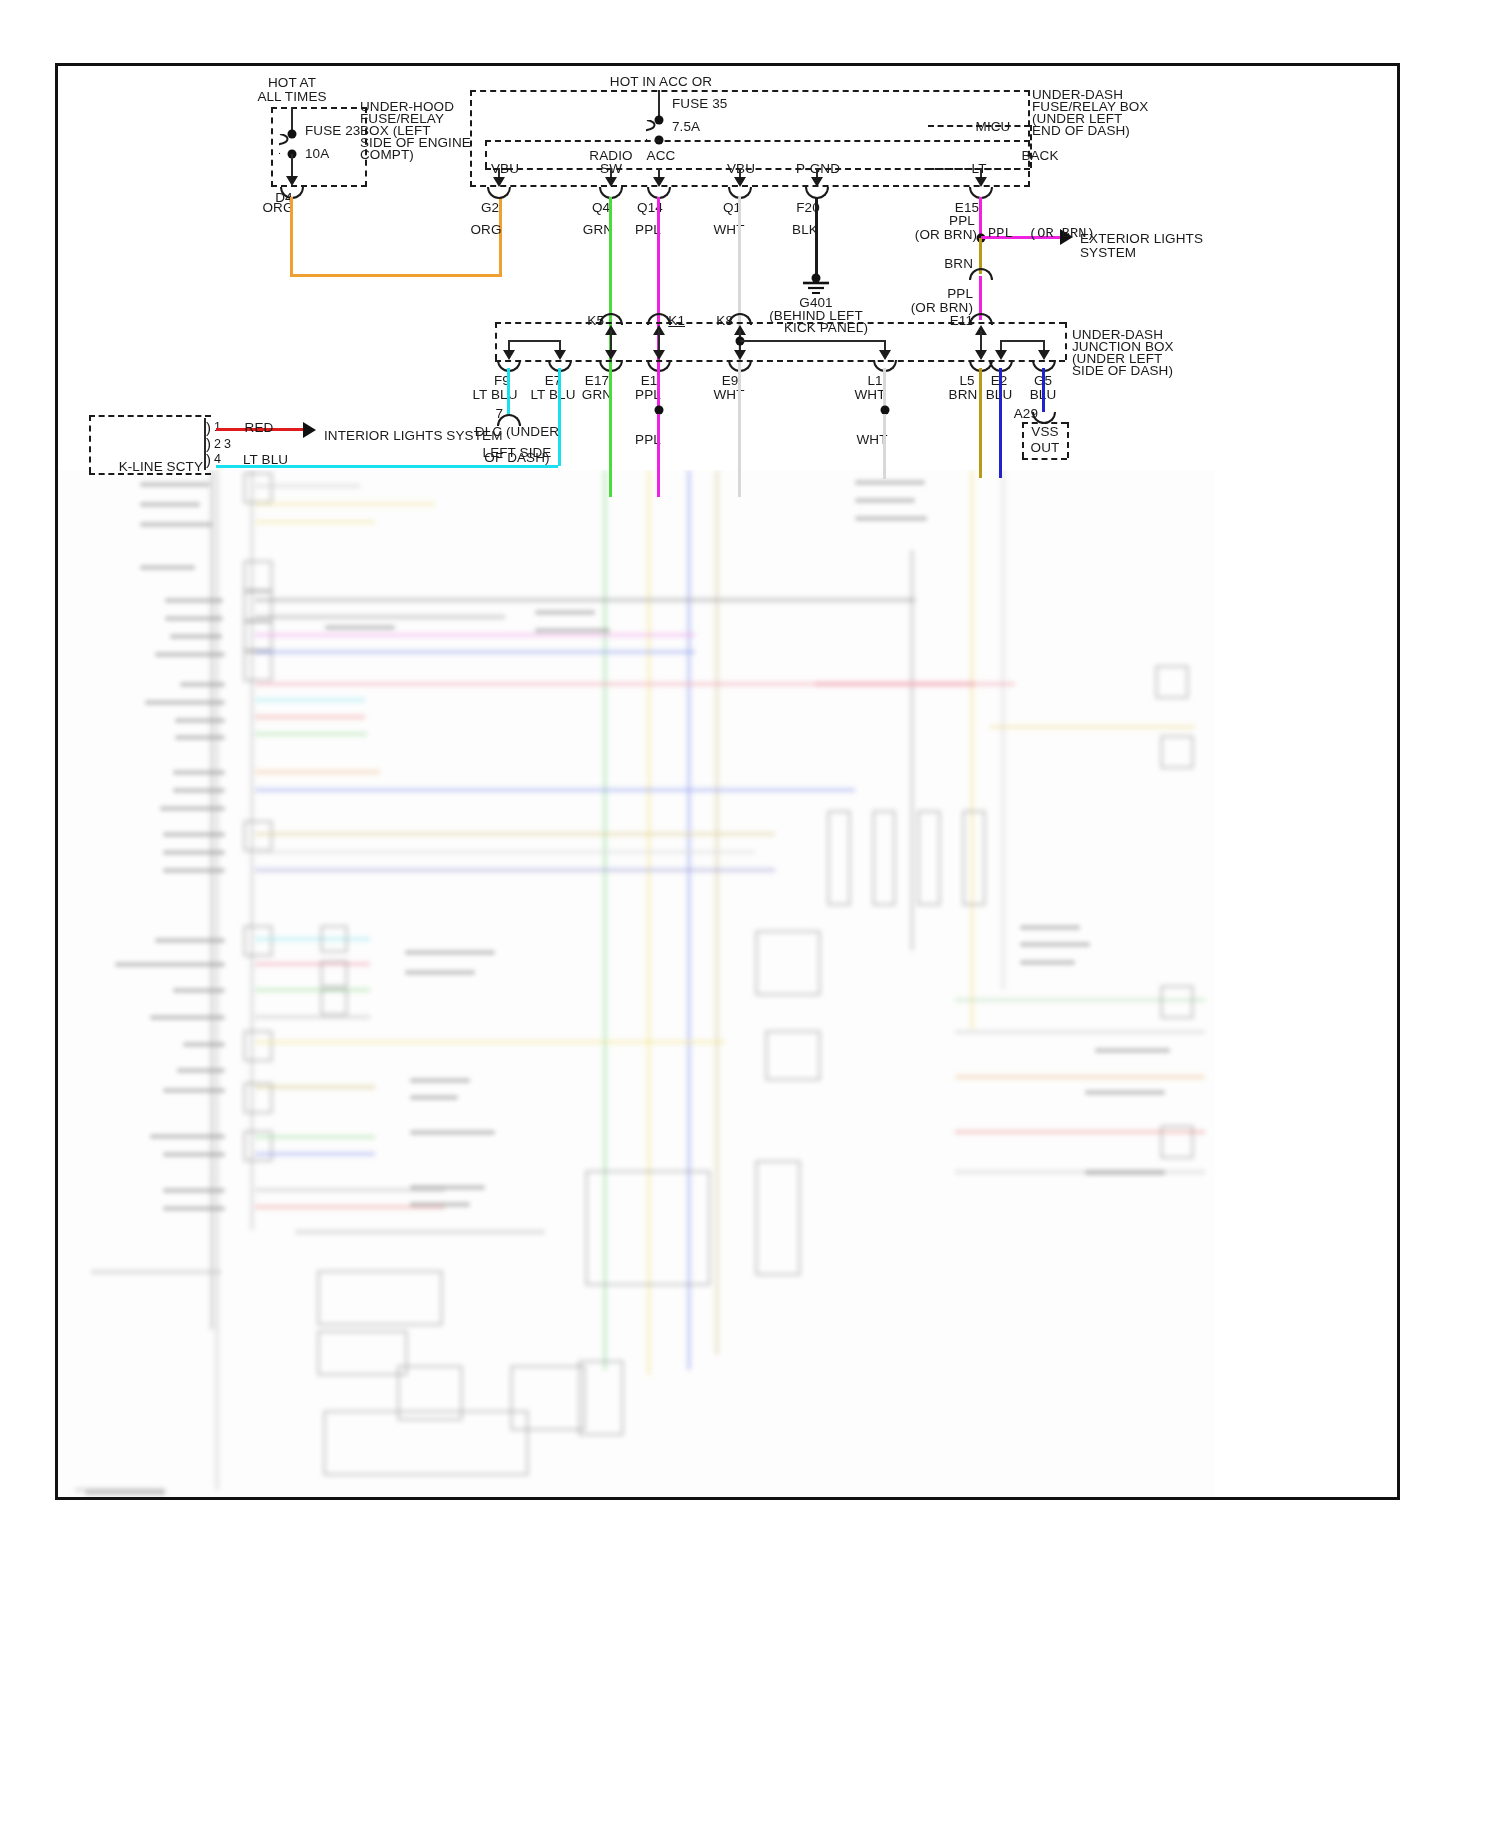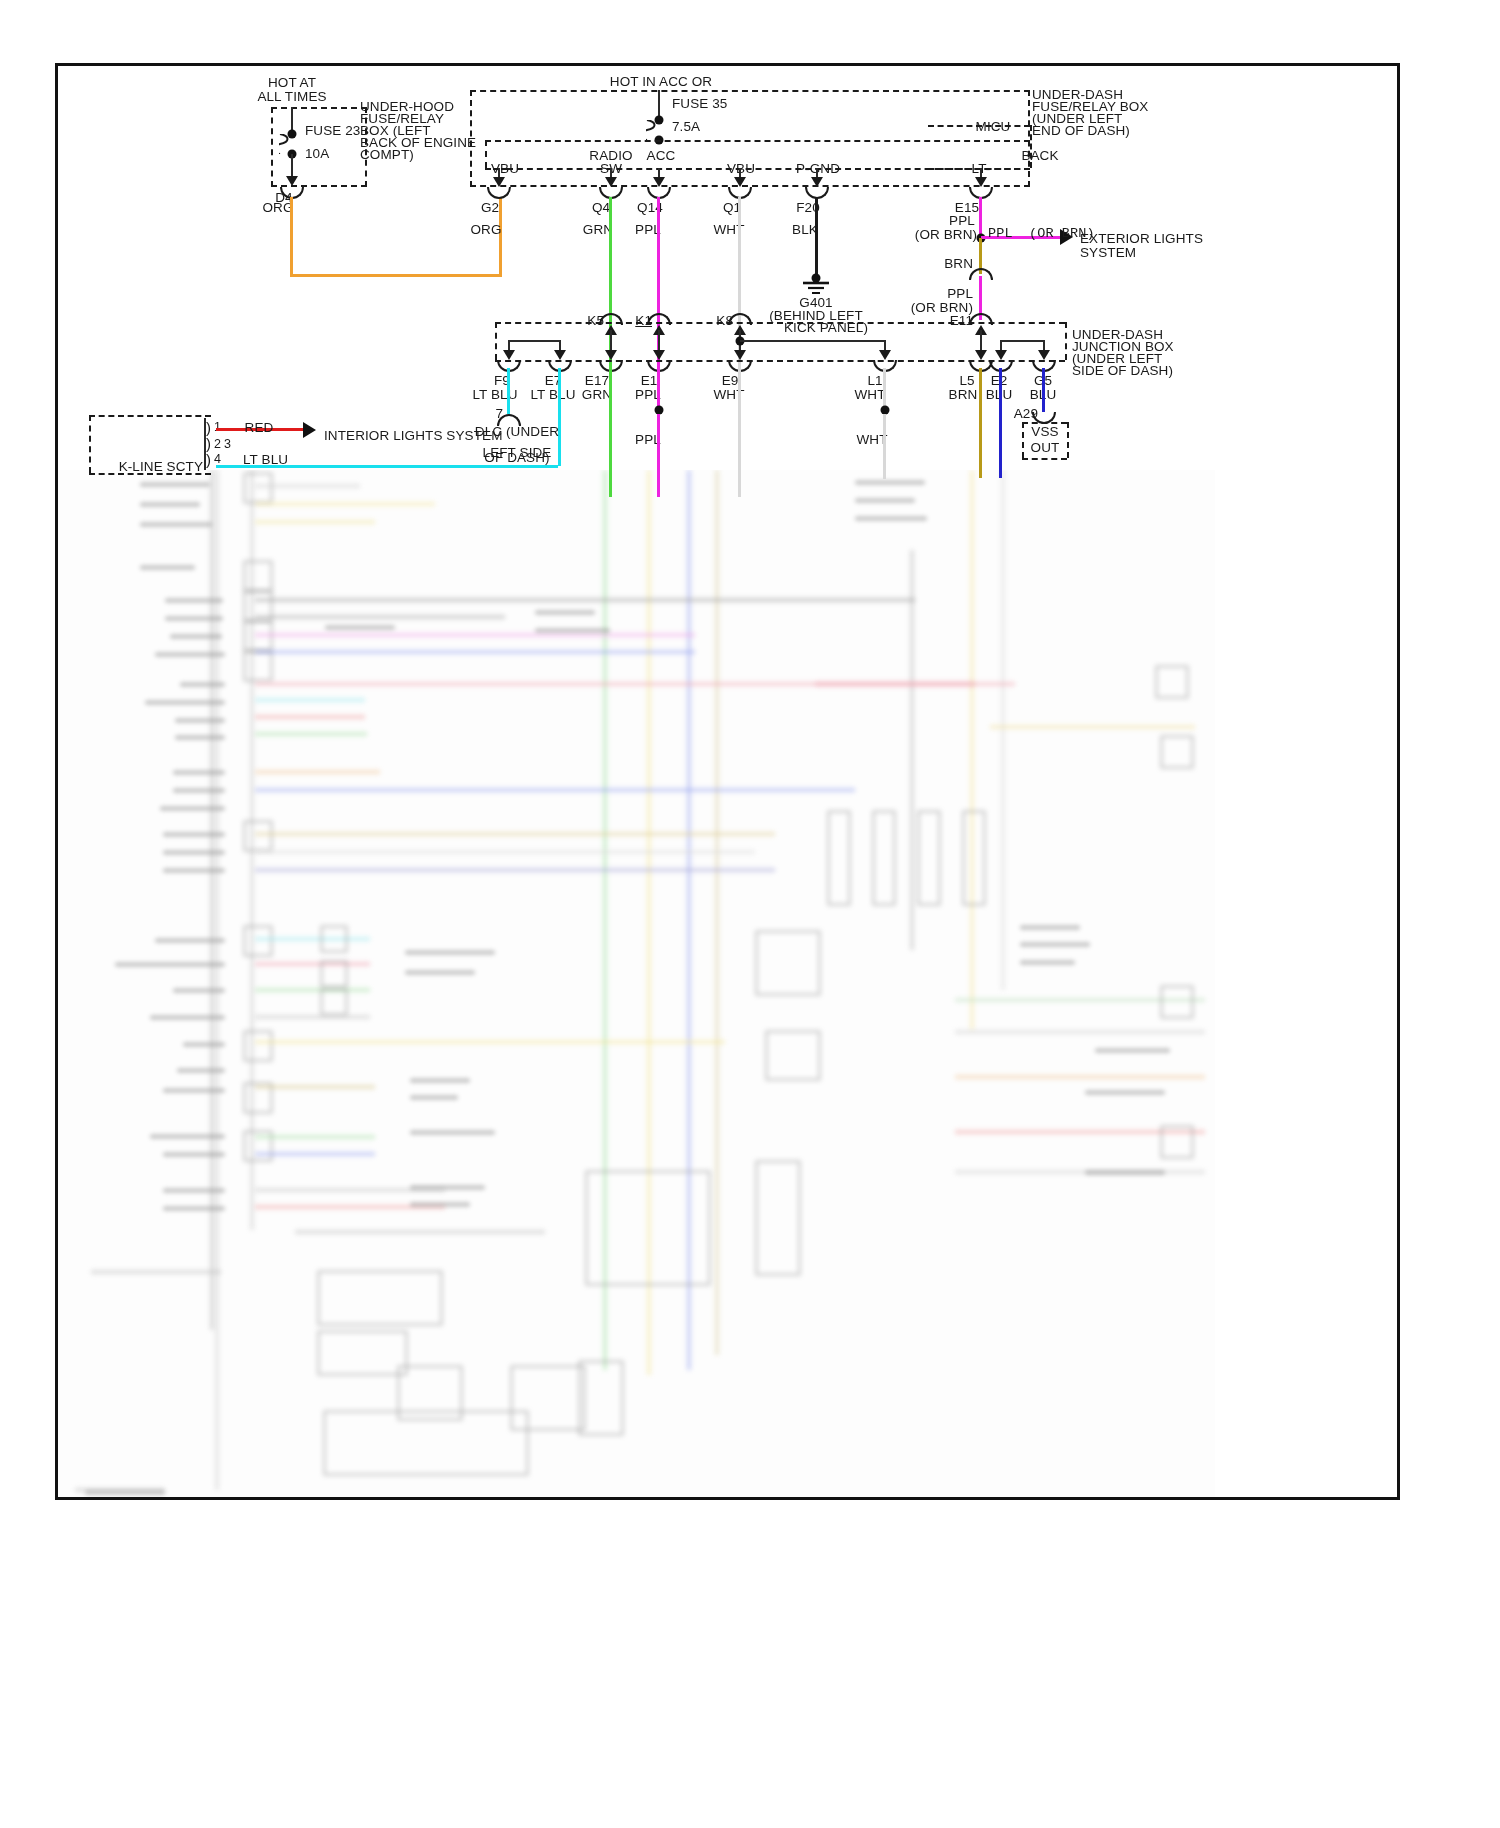--- a/index.html
+++ b/index.html
@@ -218,21 +218,21 @@
   <div class="thin thinv" style="left:291px;top:154px;height:24px;"></div>
   <div class="arwd" style="left:292px;top:176px;"></div>
   <div class="cup" style="left:292px;top:187px;"></div>
 
   <div class="lbl" style="left:305px;top:123px;">FUSE 23</div>
   <div class="lbl" style="left:305px;top:146px;">10A</div>
 
   <div class="lbl" style="left:360px;top:99px;">UNDER-HOOD</div>
   <div class="lbl" style="left:360px;top:111px;">FUSE/RELAY</div>
   <div class="lbl" style="left:360px;top:123px;">BOX (LEFT</div>
-  <div class="lbl" style="left:360px;top:135px;">BACK OF ENGINE</div>
+  <div class="lbl" style="left:360px;top:135px;">SIDE OF ENGINE</div>
   <div class="lbl" style="left:360px;top:147px;">COMPT)</div>
 
   <div class="lbl c" style="left:284px;top:190px;">D4</div>
   <div class="lbl c" style="left:278px;top:200px;">ORG</div>
 
   <div class="w wv" style="left:290px;top:197px;height:80px;background:#F0A030;"></div>
   <div class="w wh" style="left:290px;top:274px;width:212px;background:#F0A030;"></div>
   <div class="w wv" style="left:499px;top:197px;height:80px;background:#F0A030;"></div>
 
   <div class="lbl c" style="left:661px;top:74px;">HOT IN ACC OR</div>
@@ -349,21 +349,21 @@
   <div class="lbl" style="left:1072px;top:351px;">(UNDER LEFT</div>
   <div class="lbl" style="left:1072px;top:363px;">SIDE OF DASH)</div>
 
   <div class="cupup" style="left:611px;top:313px;"></div>
   <div class="lbl r" style="left:604px;top:313px;">K5</div>
   <div class="arwu" style="left:611px;top:325px;"></div>
   <div class="thin thinv" style="left:610px;top:330px;height:26px;"></div>
   <div class="arwd" style="left:611px;top:350px;"></div>
 
   <div class="cupup" style="left:659px;top:313px;"></div>
-  <div class="lbl r" style="left:652px;top:313px;text-decoration:underline;">K1</div>
+  <div class="lbl r" style="left:685px;top:313px;text-decoration:underline;">K1</div>
   <div class="arwu" style="left:659px;top:325px;"></div>
   <div class="thin thinv" style="left:658px;top:330px;height:26px;"></div>
   <div class="arwd" style="left:659px;top:350px;"></div>
 
   <div class="cupup" style="left:740px;top:313px;"></div>
   <div class="lbl r" style="left:733px;top:313px;">K8</div>
   <div class="arwu" style="left:740px;top:325px;"></div>
   <div class="thin thinv" style="left:739px;top:330px;height:26px;"></div>
   <div class="arwd" style="left:740px;top:350px;"></div>
   <div class="dot" style="left:740px;top:341px;"></div>

